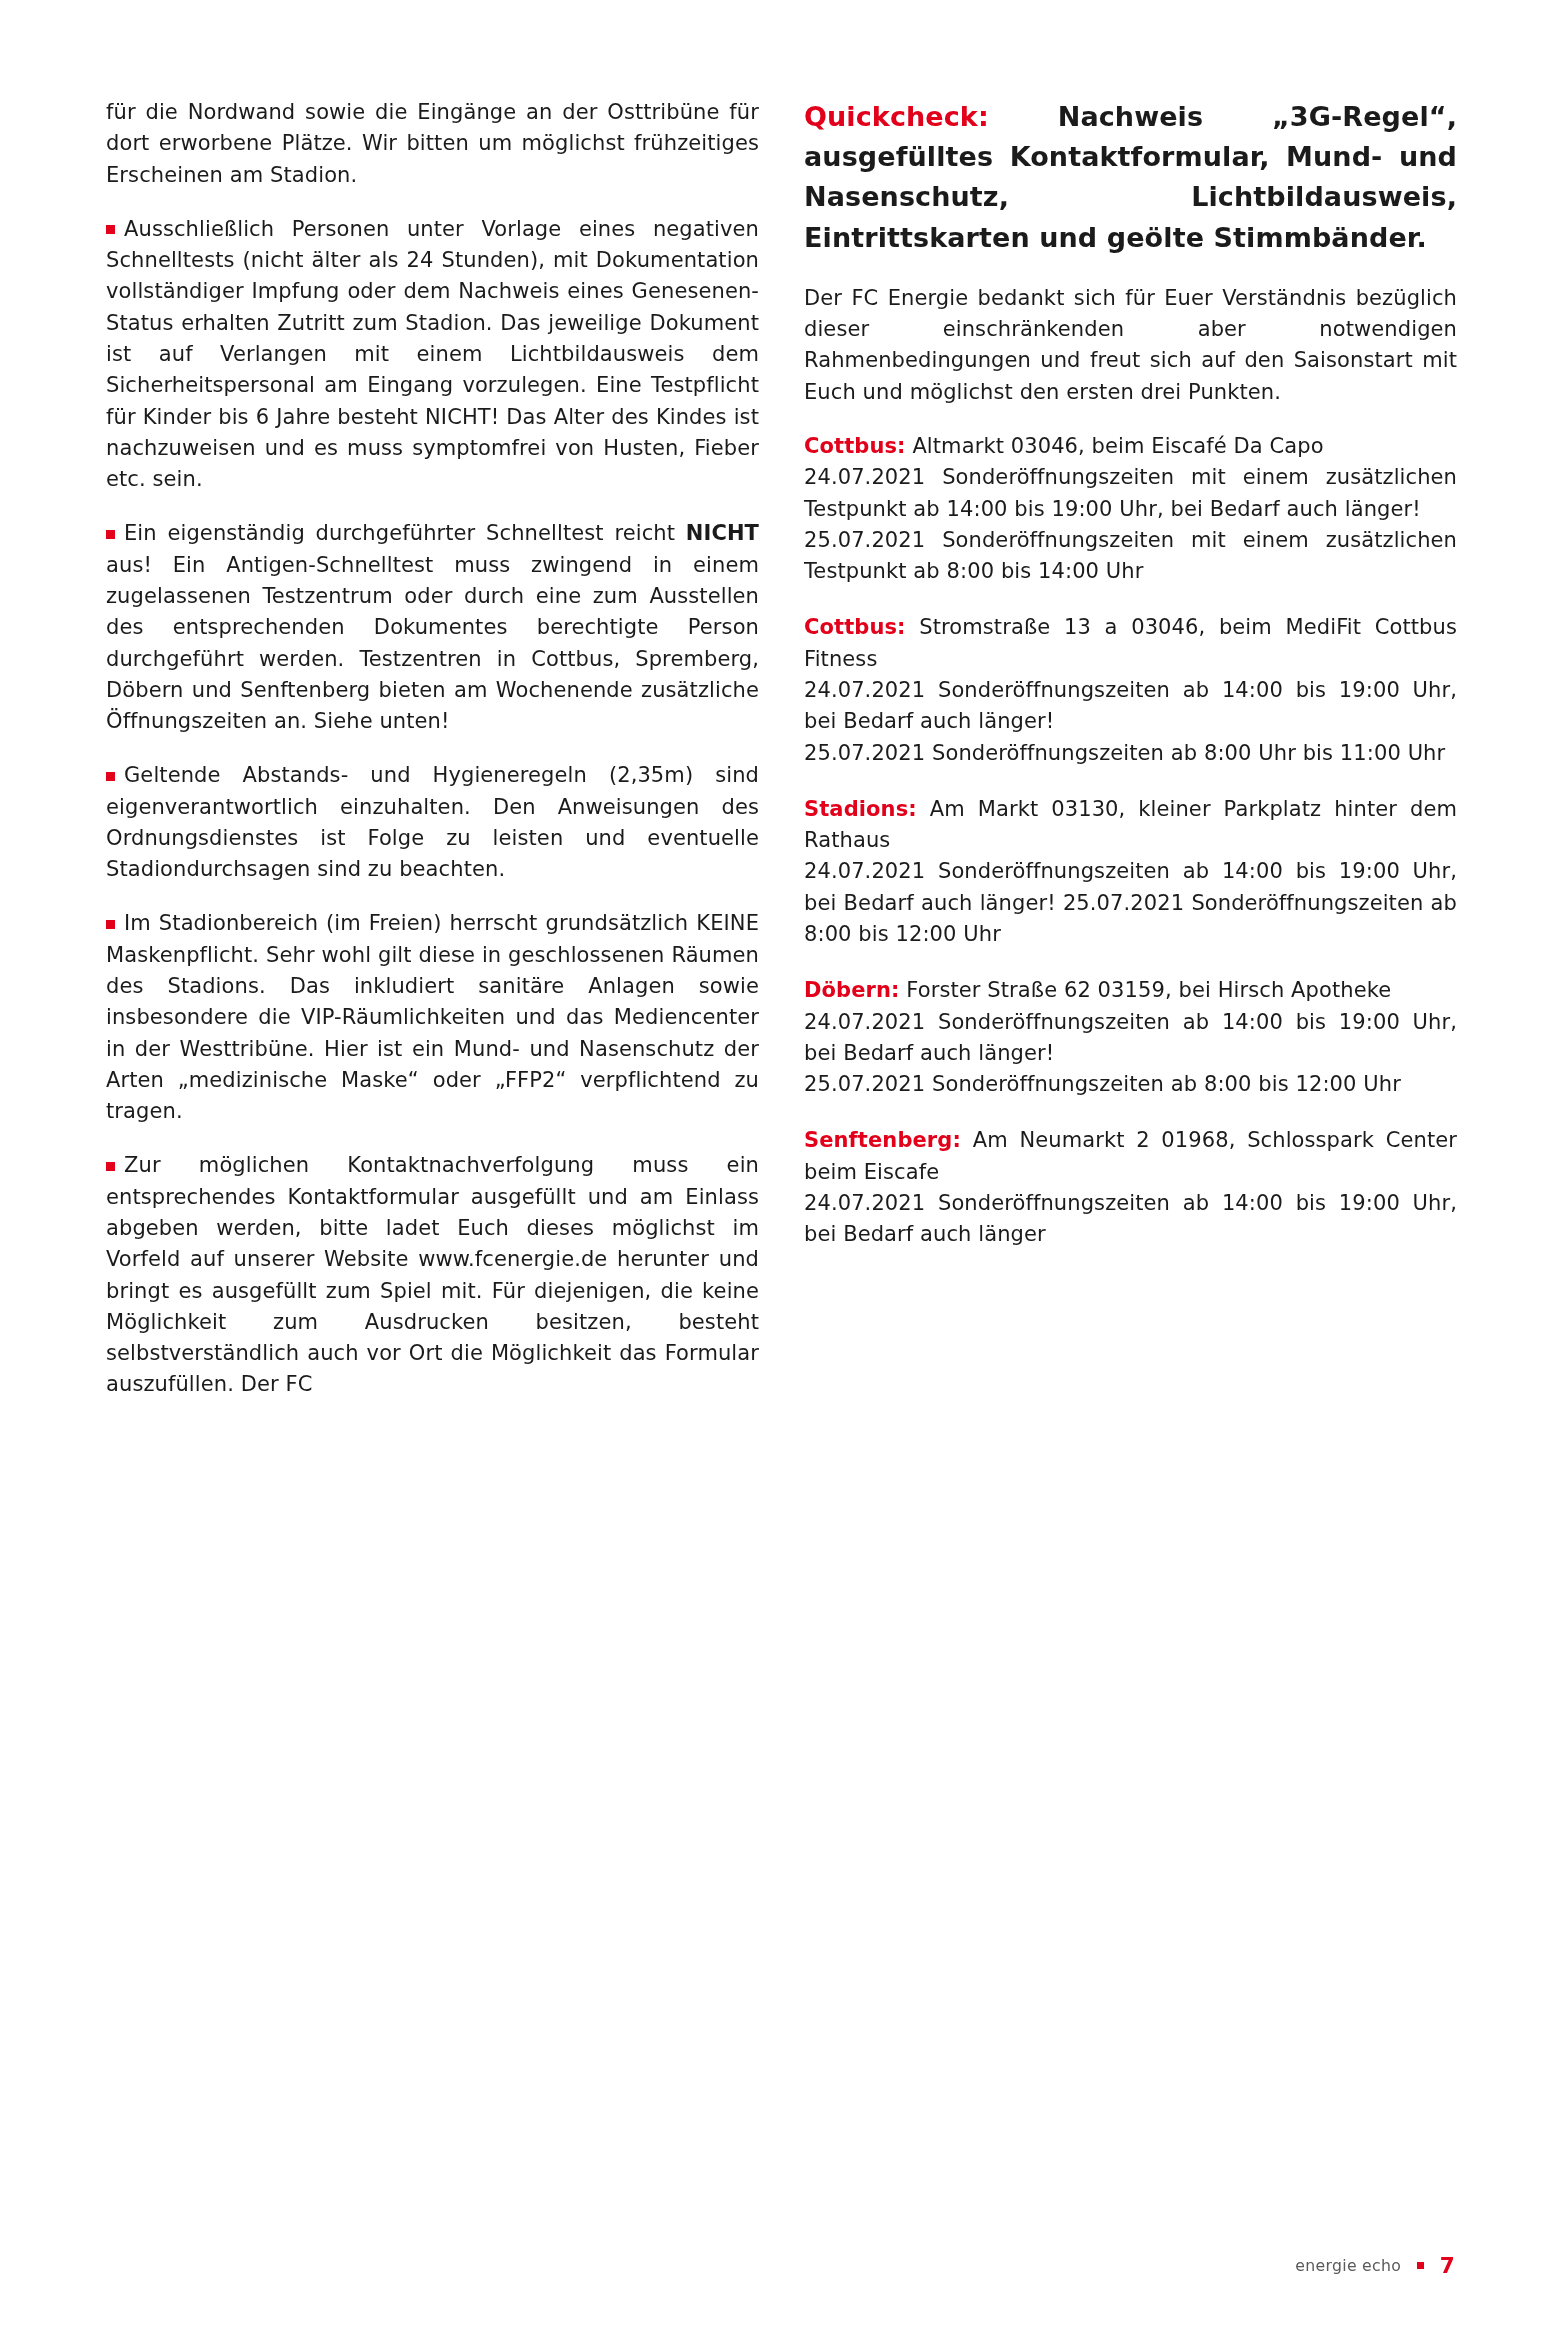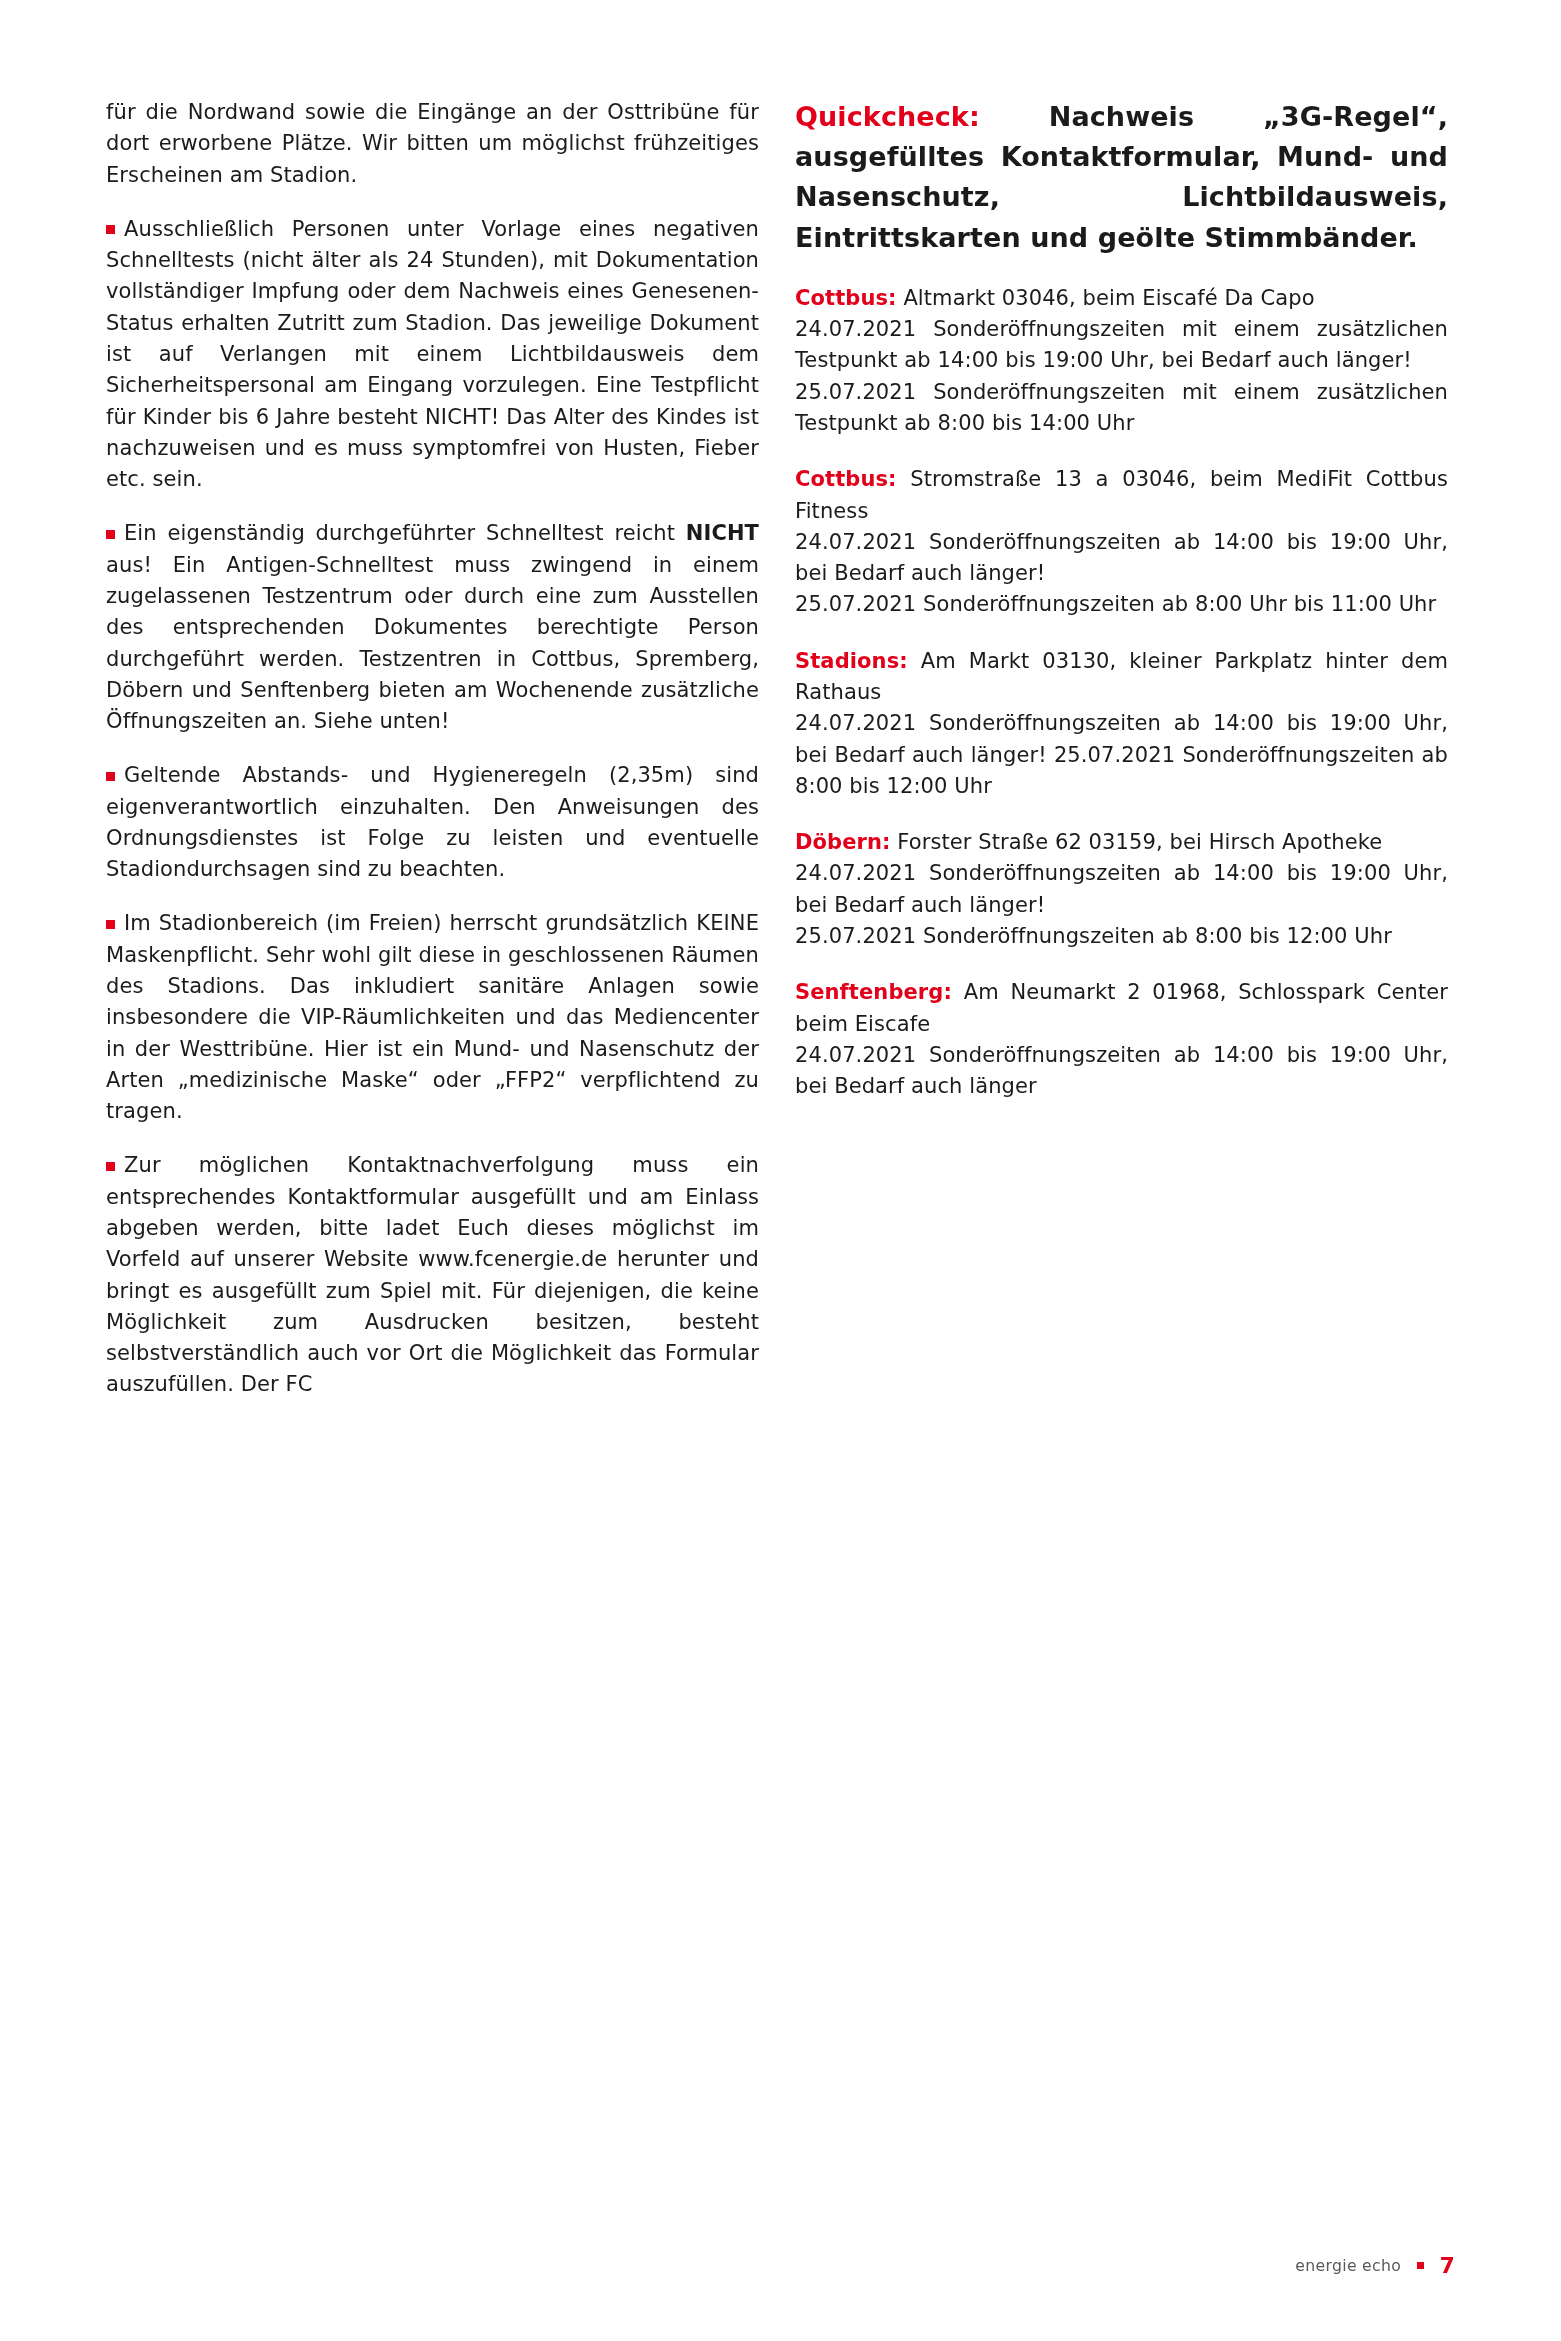--- a/index.html
+++ b/index.html
@@ -19,21 +19,21 @@
     position: absolute;
     left: 0; top: 0;
     width: 1561px;
     height: 2342px;
     box-sizing: border-box;
     padding: 97px 106px 50px 106px;
   }
   .columns {
     display: flex;
     flex-direction: row;
-    gap: 36px;
+    gap: 45px;
     height: 2115px;
   }
   .col {
     width: 653px;
     flex: 0 0 653px;
   }
   p {
     margin: 0 0 23px 0;
     font-size: 21px;
     line-height: 1.49;
@@ -141,20 +141,23 @@
     </div>
 
     <div class="col">
 
 
 
       <p class="quickcheck">
         <span class="red">Quickcheck:</span><span> Nachweis „3G-Regel“, ausgefülltes Kontaktformular, Mund- und Nasenschutz, Lichtbildausweis, Eintrittskarten und geölte Stimmbänder.</span>
       </p>
 
+      <p>
+        <span>Der FC Energie bedankt sich für Euer Verständnis bezüglich dieser einschränkenden aber notwendigen Rahmenbedingungen und freut sich auf den Saisonstart mit Euch und möglichst den ersten drei Punkten.</span>
+      </p>
 
       <div class="loc-block">
         <span class="red">Cottbus:</span><span> Altmarkt 03046, beim Eiscafé Da Capo</span><br>
         <span class="line">24.07.2021 Sonderöffnungszeiten mit einem zusätzlichen Testpunkt ab 14:00 bis 19:00 Uhr, bei Bedarf auch länger!</span>
         <span class="line">25.07.2021 Sonderöffnungszeiten mit einem zusätzlichen Testpunkt ab  8:00 bis 14:00 Uhr</span>
       </div>
 
       <div class="loc-block">
         <span class="red">Cottbus:</span><span> Stromstraße 13 a 03046, beim MediFit Cottbus Fitness</span><br>
         <span class="line">24.07.2021 Sonderöffnungszeiten ab 14:00 bis 19:00 Uhr, bei Bedarf auch länger!</span>

